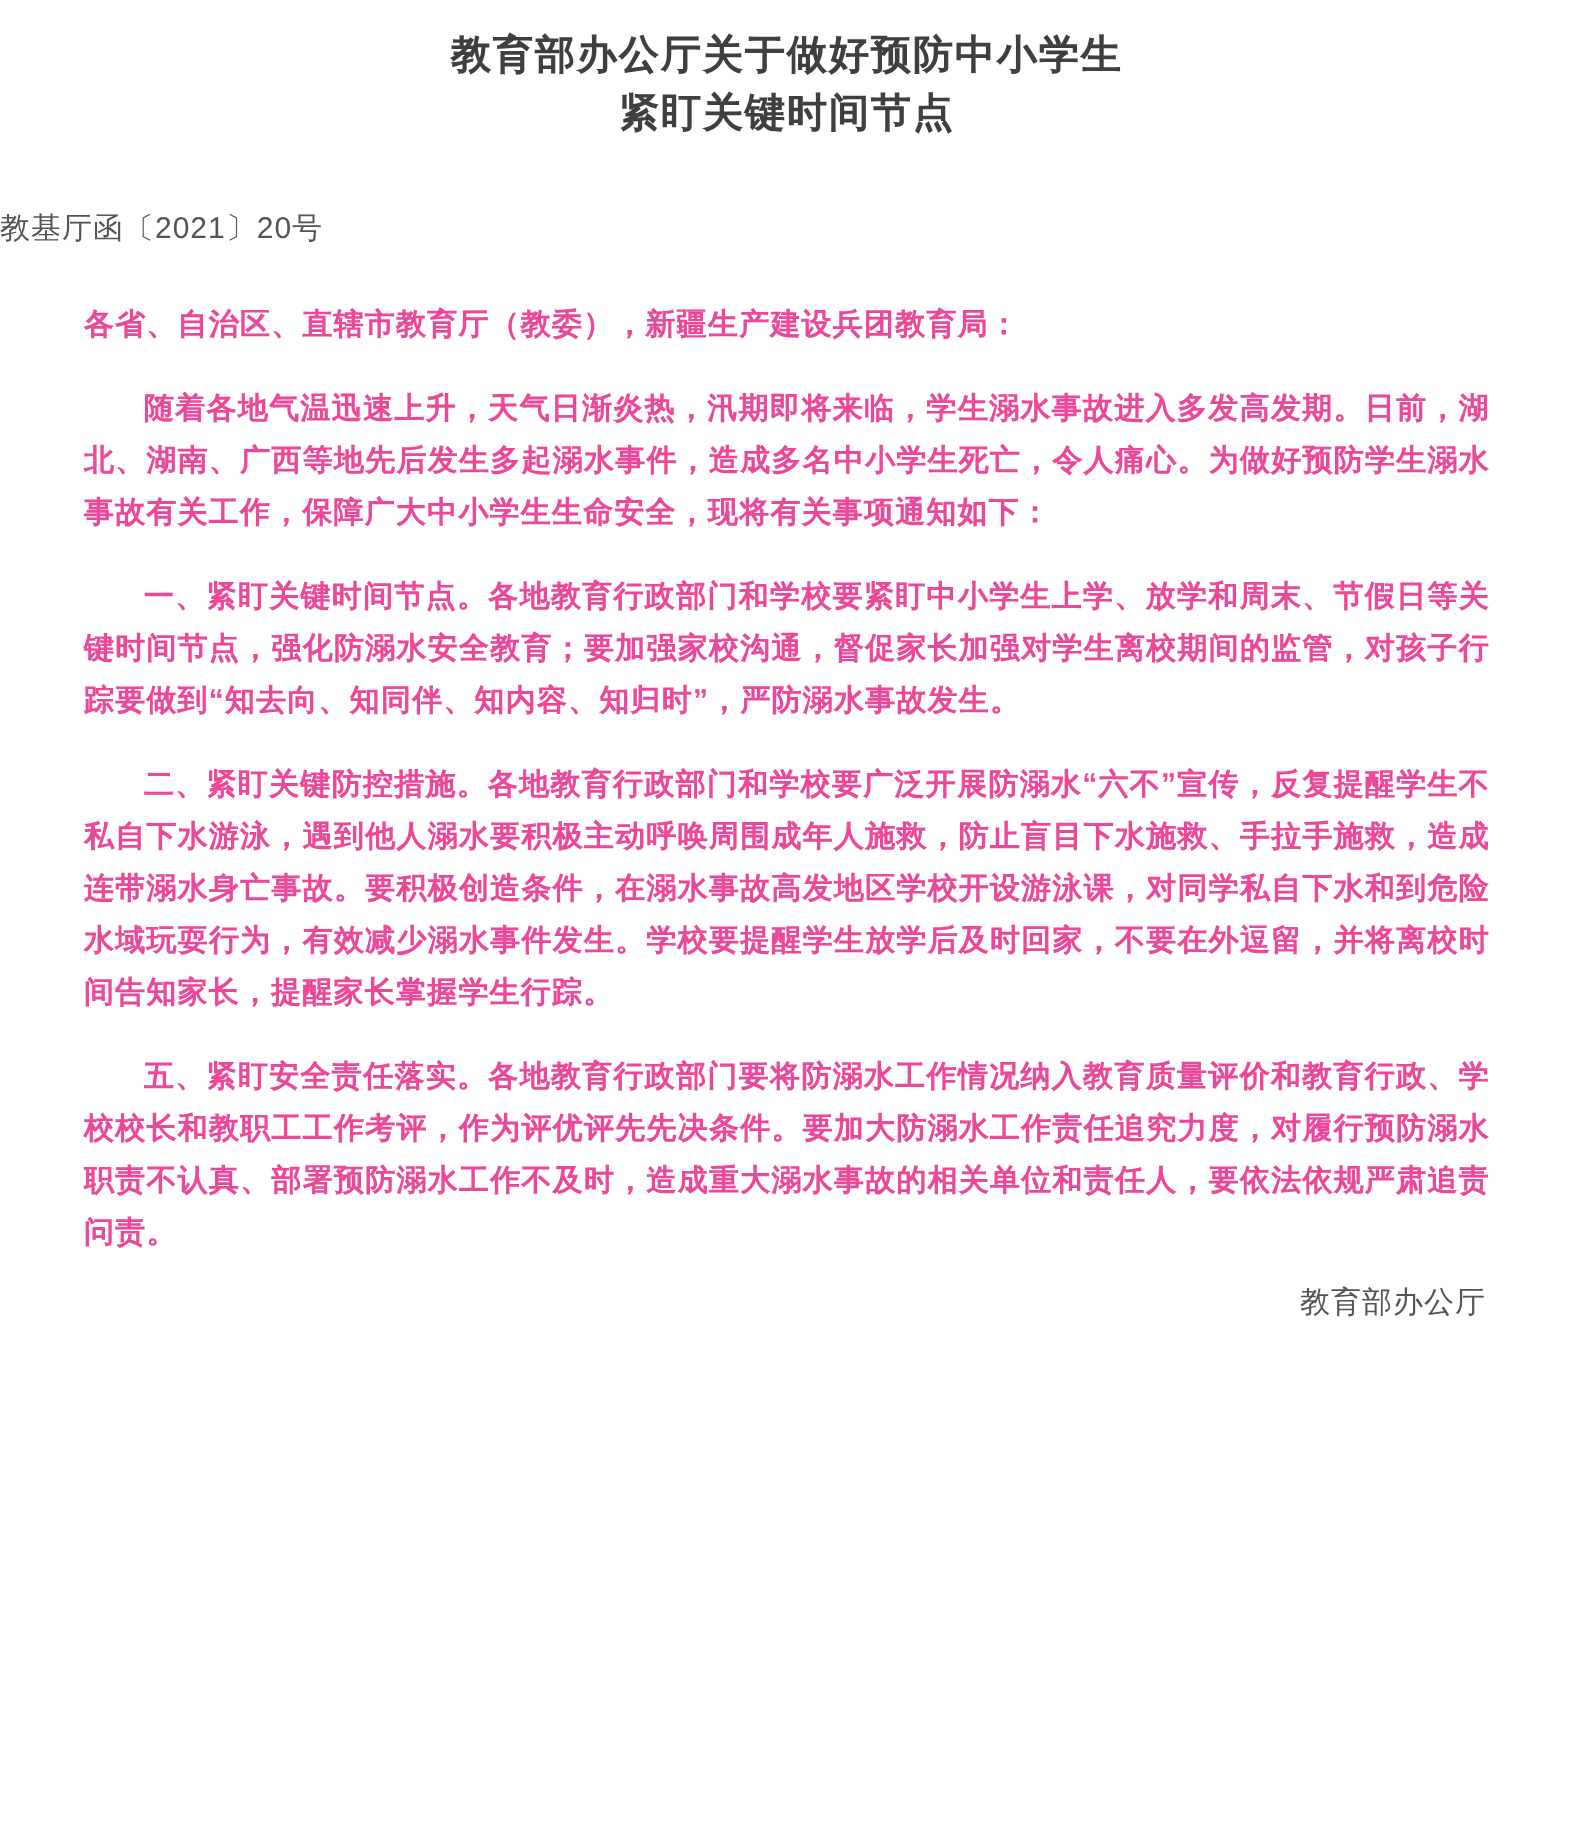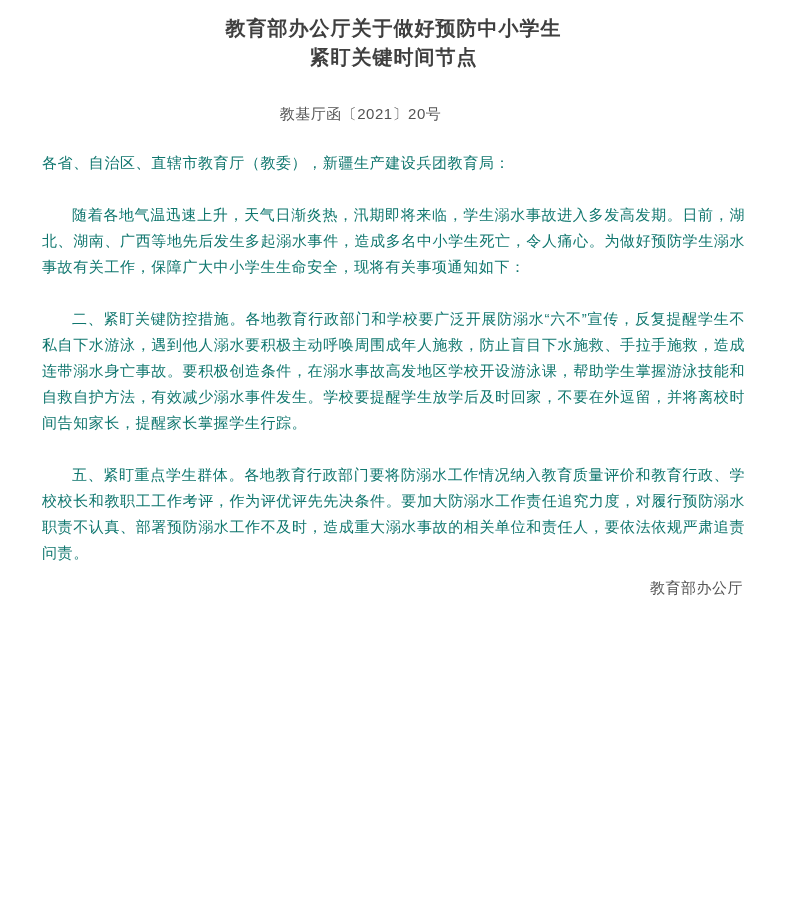--- a/index.html
+++ b/index.html
@@ -21,39 +21,40 @@
     font-size: 20px;
     font-weight: bold;
     color: #3f3f3f;
     line-height: 29px;
     letter-spacing: 1px;
   }
 
   .doc-number {
     margin-top: 33px;
     padding-right: 66px;
-    text-align: center;
+    text-align: left;
     font-size: 15px;
     color: #545454;
     letter-spacing: 0.5px;
   }
 
   .doc-body {
     padding: 0 42px;
     font-size: 15px;
-    color: #0f766e;
+    color: #ec4899;
     line-height: 26px;
     text-align: justify;
     letter-spacing: 0.6px;
+    font-weight: bold;
   }
 
   .salutation { margin-top: 26px; }
 
   .para {
-    margin-top: 26px;
+    margin-top: 16px;
     text-indent: 2em;
   }
 
   .footer { margin-top: 13px; }
 
   .footer-issuer {
     text-align: right;
     padding-right: 44px;
     font-size: 15px;
     color: #545454;
@@ -69,22 +70,23 @@
   <div class="doc-title">
     <div>教育部办公厅关于做好预防中小学生</div>
     <div>紧盯关键时间节点</div>
   </div>
 
   <div class="doc-number">教基厅函〔2021〕20号</div>
 
   <div class="doc-body">
     <div class="salutation">各省、自治区、直辖市教育厅（教委），新疆生产建设兵团教育局：</div>
     <p class="para">随着各地气温迅速上升，天气日渐炎热，汛期即将来临，学生溺水事故进入多发高发期。日前，湖北、湖南、广西等地先后发生多起溺水事件，造成多名中小学生死亡，令人痛心。为做好预防学生溺水事故有关工作，保障广大中小学生生命安全，现将有关事项通知如下：</p>
-    <p class="para">二、紧盯关键防控措施。各地教育行政部门和学校要广泛开展防溺水“六不”宣传，反复提醒学生不私自下水游泳，遇到他人溺水要积极主动呼唤周围成年人施救，防止盲目下水施救、手拉手施救，造成连带溺水身亡事故。要积极创造条件，在溺水事故高发地区学校开设游泳课，帮助学生掌握游泳技能和自救自护方法，有效减少溺水事件发生。学校要提醒学生放学后及时回家，不要在外逗留，并将离校时间告知家长，提醒家长掌握学生行踪。</p>
-    <p class="para">五、紧盯重点学生群体。各地教育行政部门要将防溺水工作情况纳入教育质量评价和教育行政、学校校长和教职工工作考评，作为评优评先先决条件。要加大防溺水工作责任追究力度，对履行预防溺水职责不认真、部署预防溺水工作不及时，造成重大溺水事故的相关单位和责任人，要依法依规严肃追责问责。</p>
+    <p class="para">一、紧盯关键时间节点。各地教育行政部门和学校要紧盯中小学生上学、放学和周末、节假日等关键时间节点，强化防溺水安全教育；要加强家校沟通，督促家长加强对学生离校期间的监管，对孩子行踪要做到“知去向、知同伴、知内容、知归时”，严防溺水事故发生。</p>
+    <p class="para">二、紧盯关键防控措施。各地教育行政部门和学校要广泛开展防溺水“六不”宣传，反复提醒学生不私自下水游泳，遇到他人溺水要积极主动呼唤周围成年人施救，防止盲目下水施救、手拉手施救，造成连带溺水身亡事故。要积极创造条件，在溺水事故高发地区学校开设游泳课，对同学私自下水和到危险水域玩耍行为，有效减少溺水事件发生。学校要提醒学生放学后及时回家，不要在外逗留，并将离校时间告知家长，提醒家长掌握学生行踪。</p>
+    <p class="para">五、紧盯安全责任落实。各地教育行政部门要将防溺水工作情况纳入教育质量评价和教育行政、学校校长和教职工工作考评，作为评优评先先决条件。要加大防溺水工作责任追究力度，对履行预防溺水职责不认真、部署预防溺水工作不及时，造成重大溺水事故的相关单位和责任人，要依法依规严肃追责问责。</p>
   </div>
 
   <div class="footer">
     <div class="footer-issuer">教育部办公厅</div>
 
   </div>
 
 </div>
 
 </body></html>

